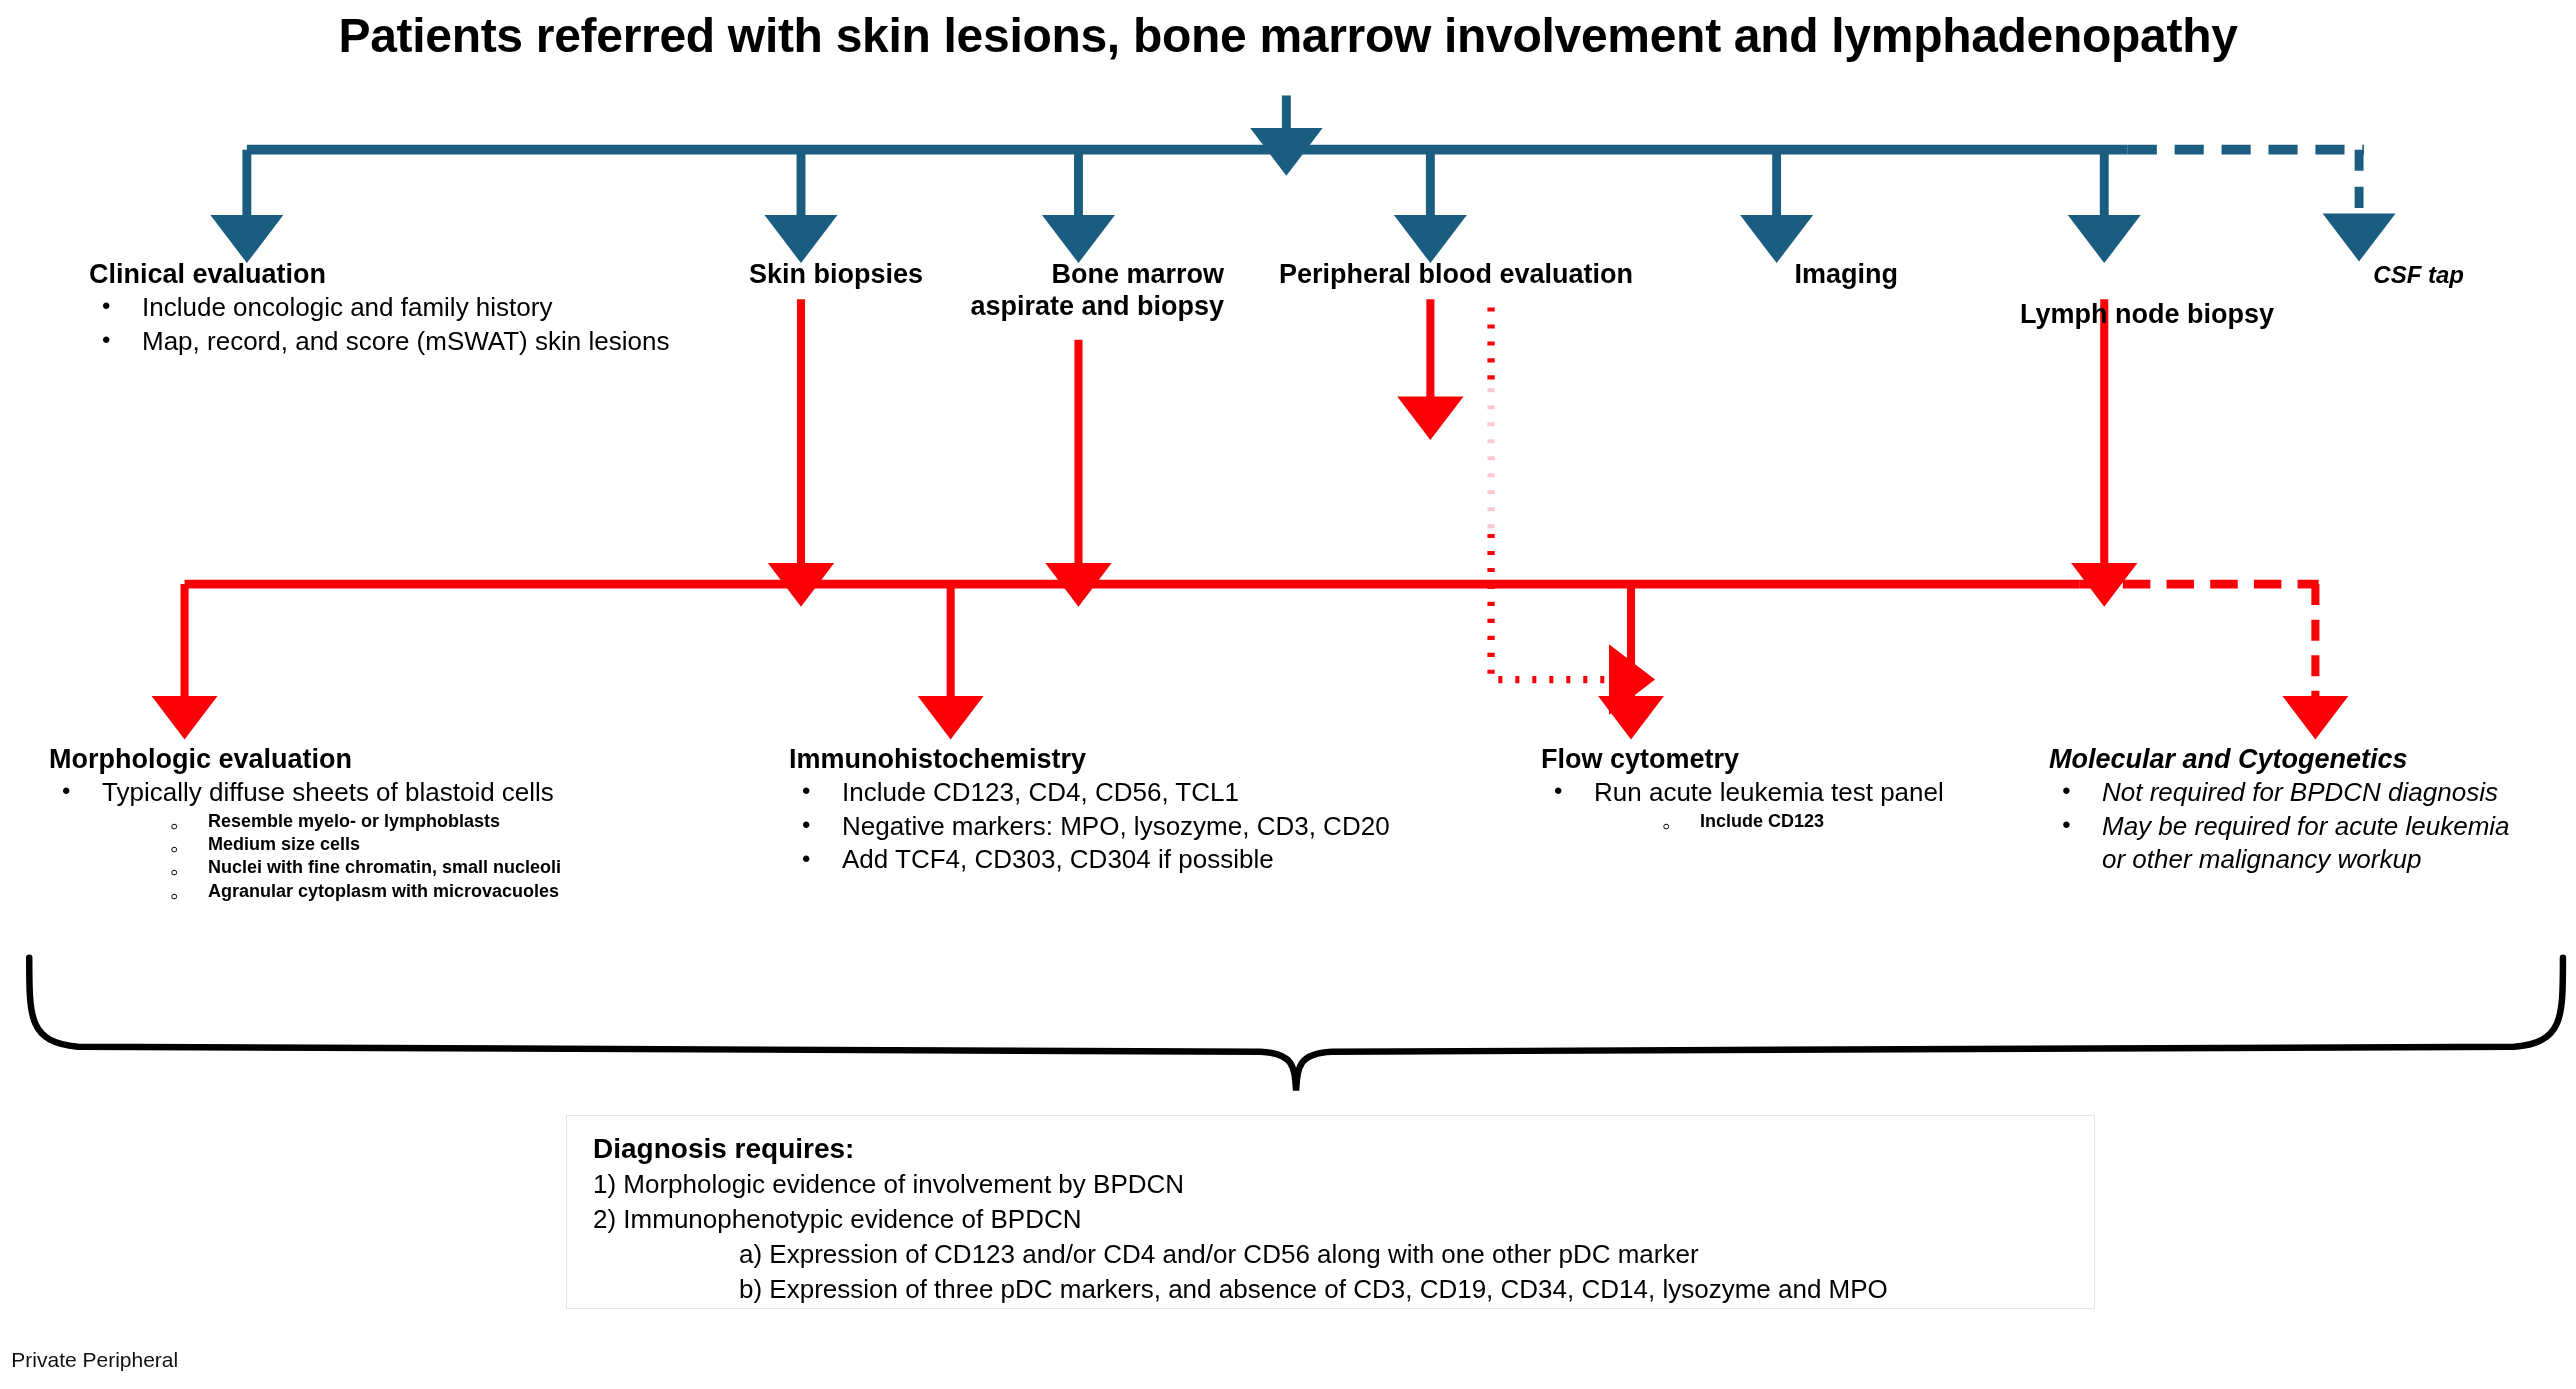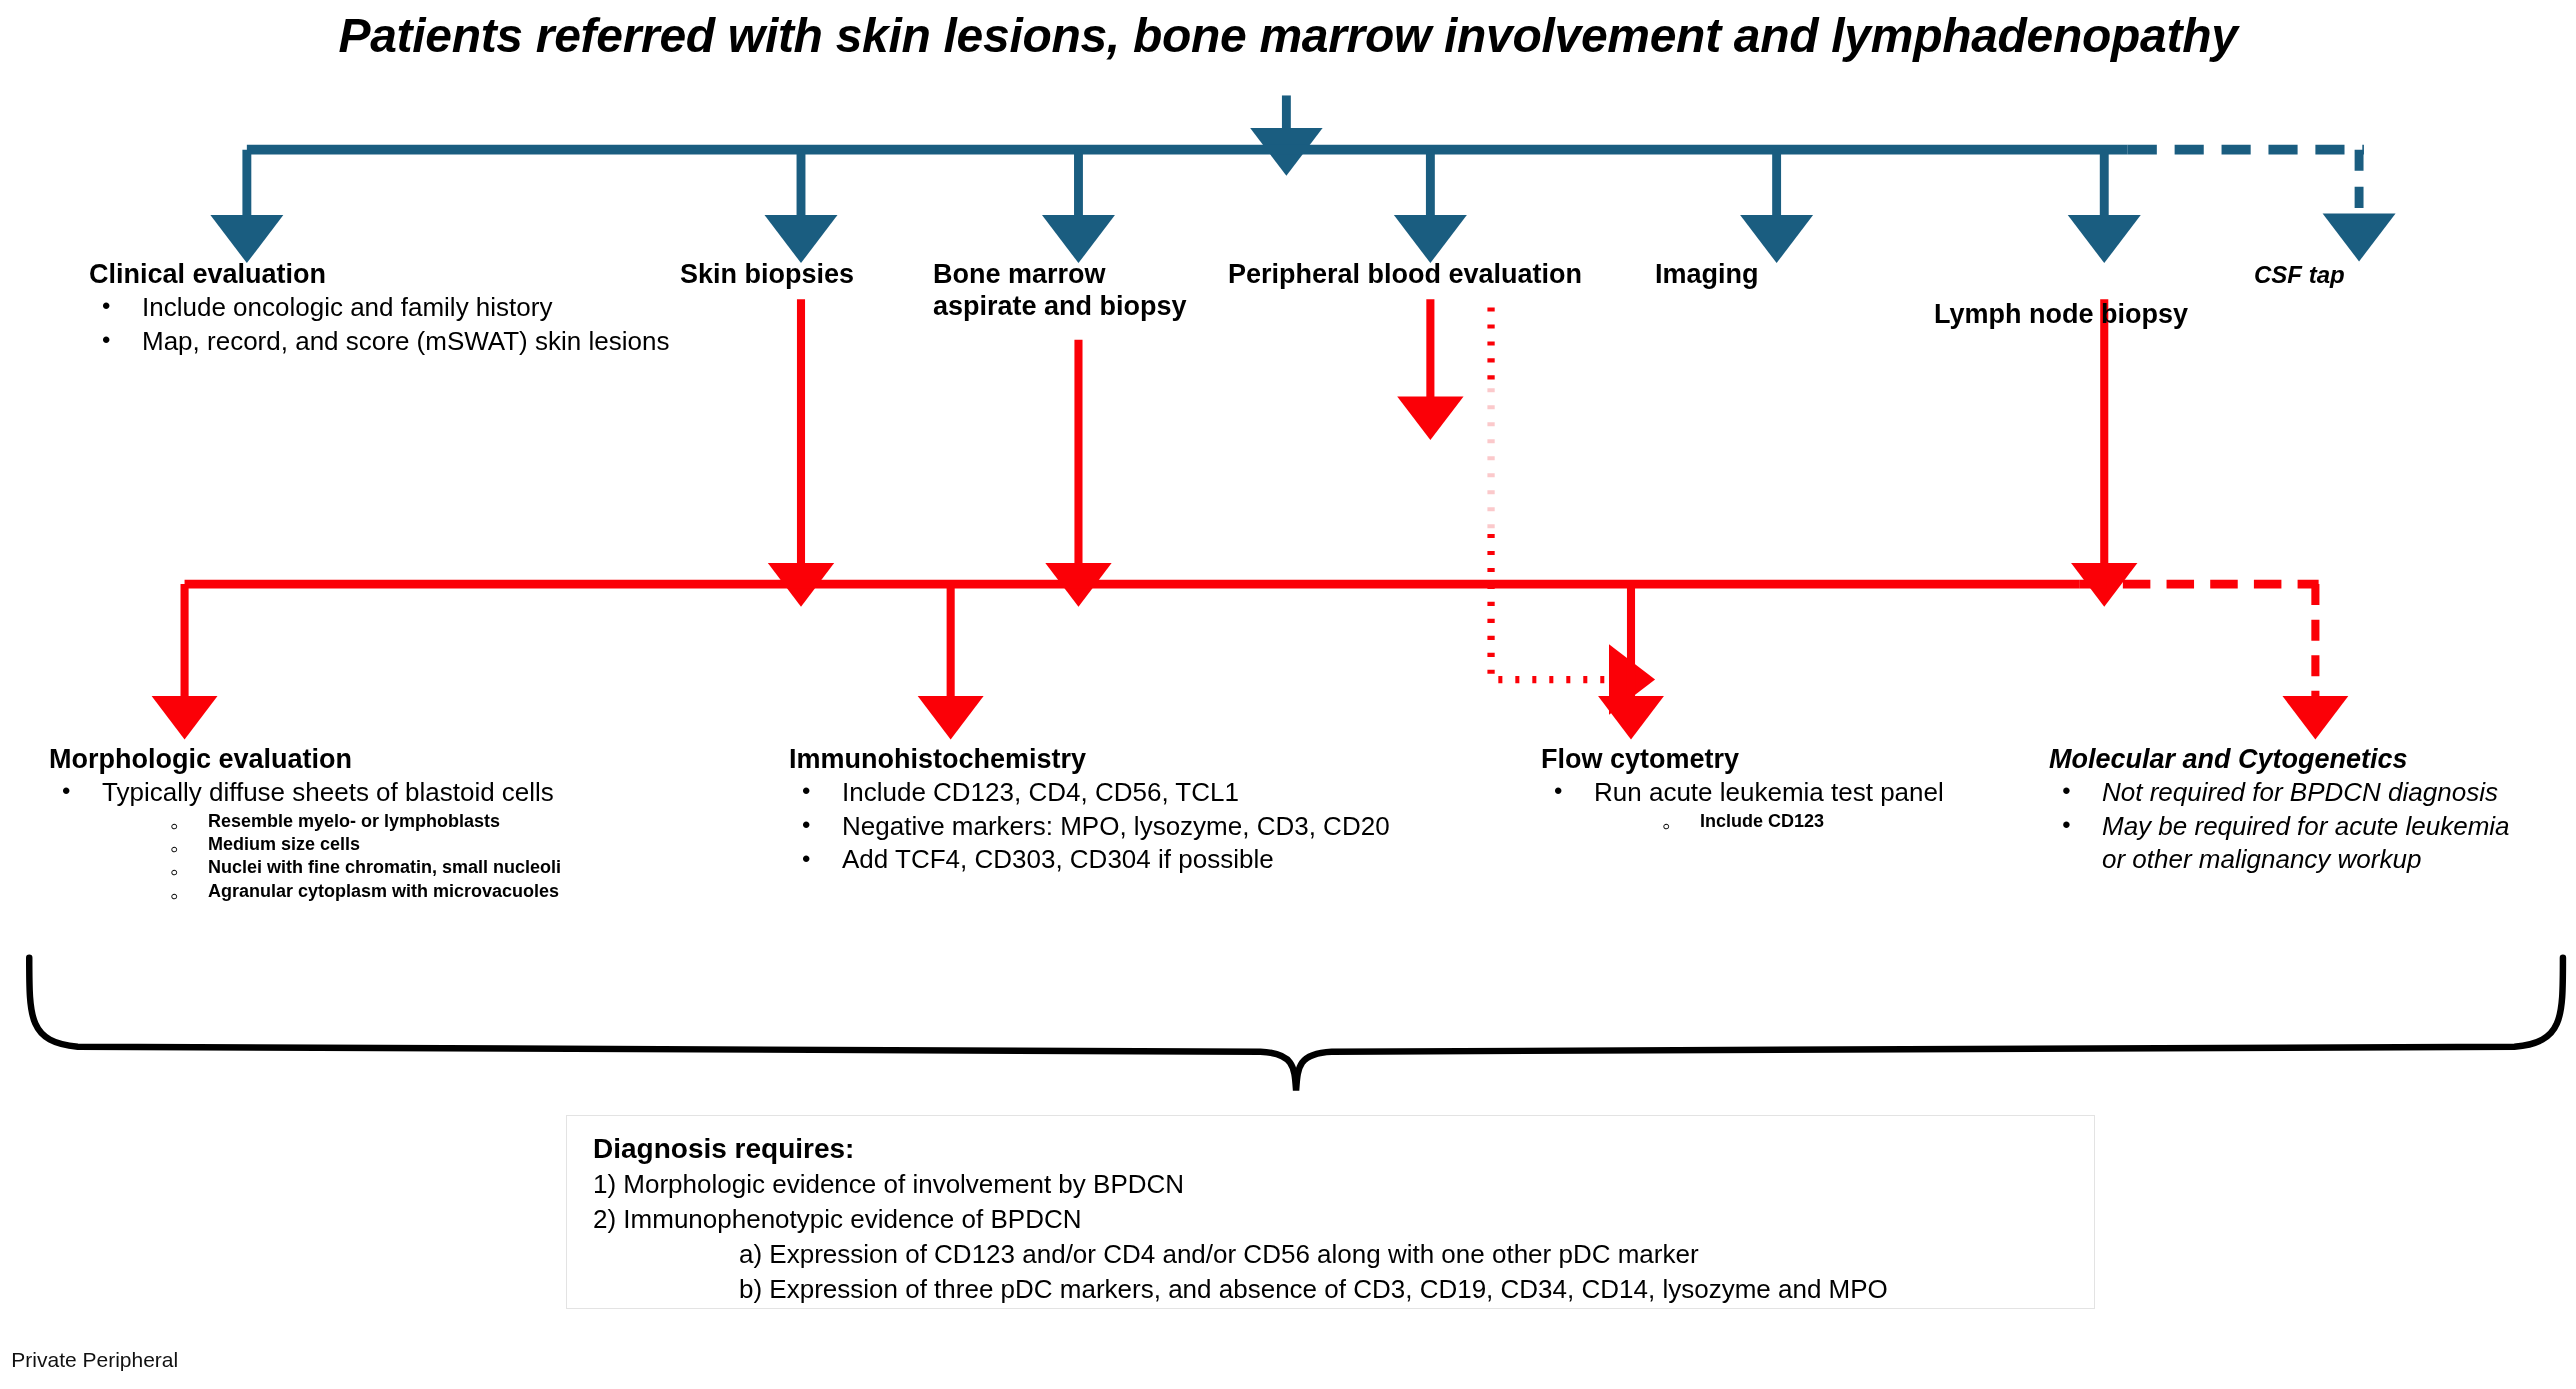--- a/index.html
+++ b/index.html
@@ -29,30 +29,29 @@
   .ttl{
     position:absolute;
     left:0; right:0;
     top:9.7px;
     text-align:center;
     font-size:48px;
     font-weight:bold;
     letter-spacing:-0.3px;
     white-space:nowrap;
     line-height:1.08;
-    font-style:italic;
   }
   .hdr{
     font-weight:bold;
     font-size:27px;
     line-height:1.18;
     white-space:nowrap;
   }
   .hdr.ital{ font-style:italic; }
-  .hdr.ctr{ text-align:left; }
+  .hdr.ctr{ text-align:right; }
   .bul{
     font-size:26px;
     line-height:1.30;
     white-space:nowrap;
     position:relative;
     padding-left:53px;
   }
   .bul.ital{ font-style:italic; }
   .bul::before{
     content:"\2022";

